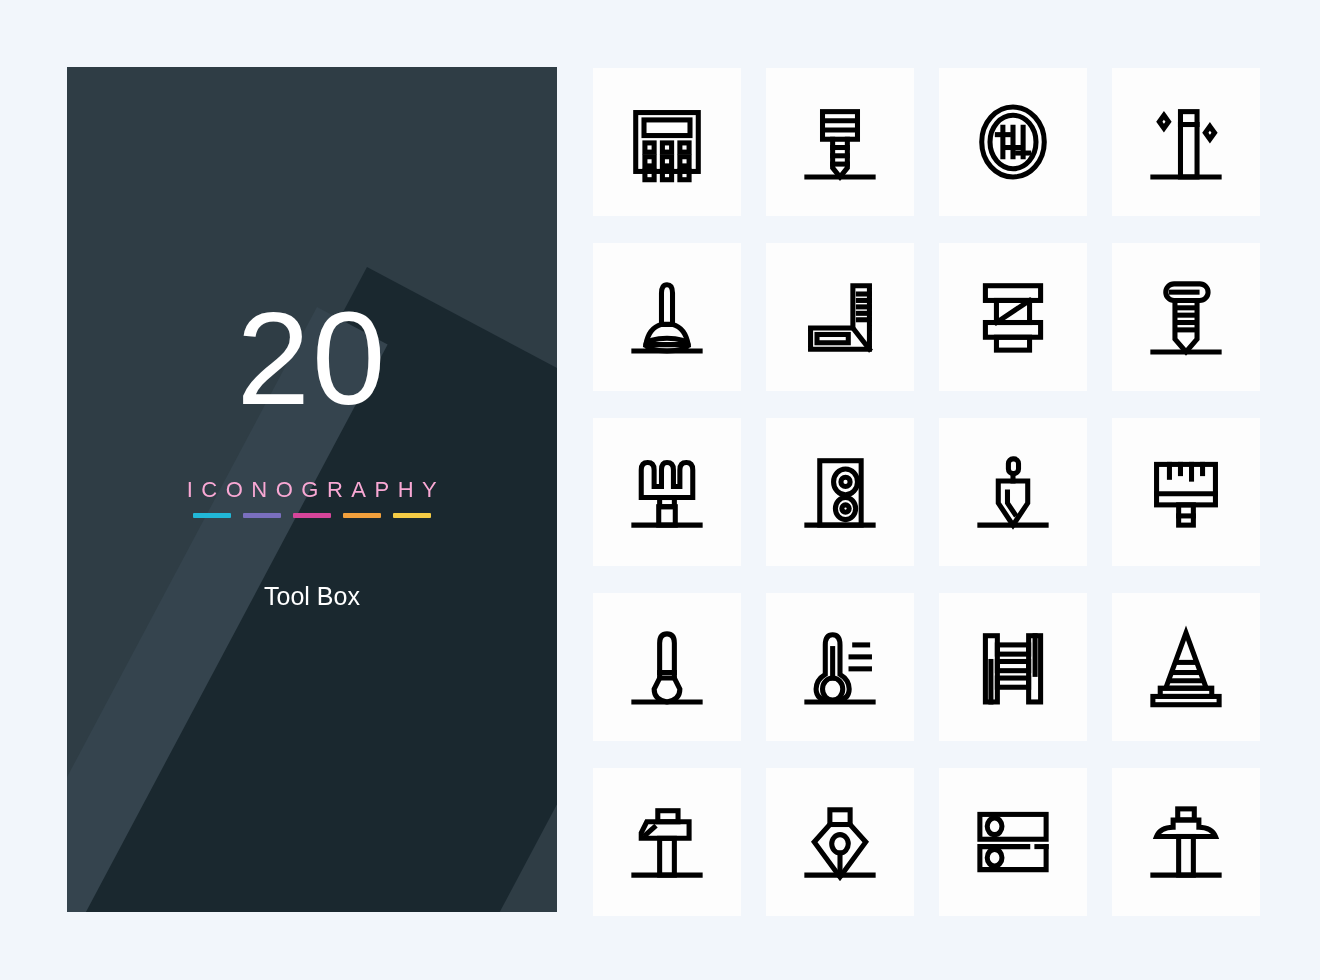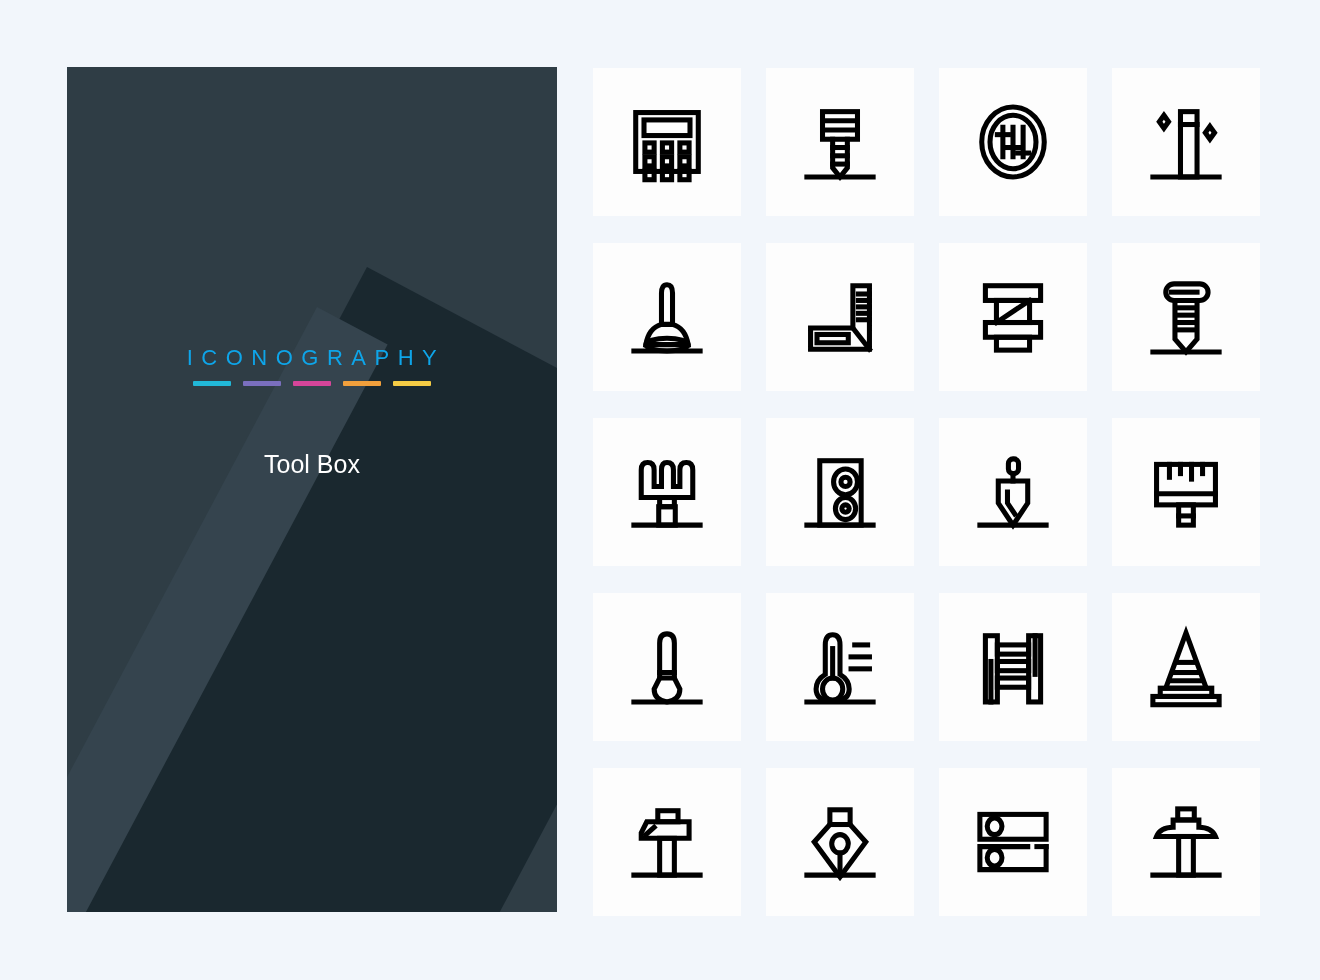--- a/index.html
+++ b/index.html
@@ -58,21 +58,21 @@
     font-weight: 300;
     color: #ffffff;
     line-height: 1;
     letter-spacing: 2px;
     font-family: "Liberation Sans", sans-serif;
   }
   #word {
     margin-top: 52px;
     font-size: 22px;
     letter-spacing: 8.5px;
-    color: #0ea5e9;
+    color: #f9a8d4;
     font-weight: 400;
     padding-left: 8px;
   }
   #bars {
     margin-top: 10px;
     display: flex;
     gap: 12px;
   }
   #bars span { display: block; width: 38px; height: 5px; border-radius: 1px; }
   #subtitle {
@@ -114,20 +114,21 @@
 
 <div id="stage" style="background: rgb(242, 246, 251);">
 
   <div id="cover" style="background: rgb(47, 61, 69);">
 
     <div class="band band-b"></div>
     <div class="band band-c"></div>
     <div class="band band-d"></div>
 
     <div id="cover-inner">
+      <div id="count">20</div>
       <div id="word">ICONOGRAPHY</div>
       <div id="bars">
         <span style="background: rgb(33, 184, 216);"></span>
         <span style="background: rgb(122, 111, 190);"></span>
         <span style="background: rgb(214, 69, 154);"></span>
         <span style="background: rgb(242, 160, 60);"></span>
         <span style="background: rgb(245, 204, 69);"></span>
       </div>
       <div id="subtitle">Tool Box</div>
     </div>

